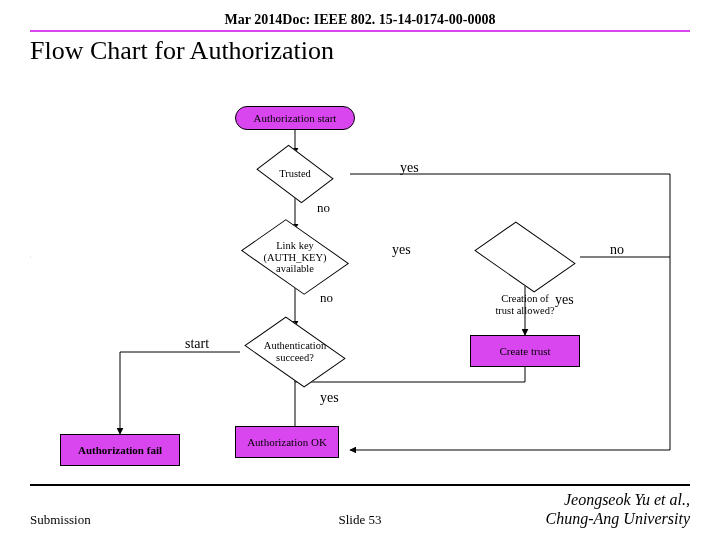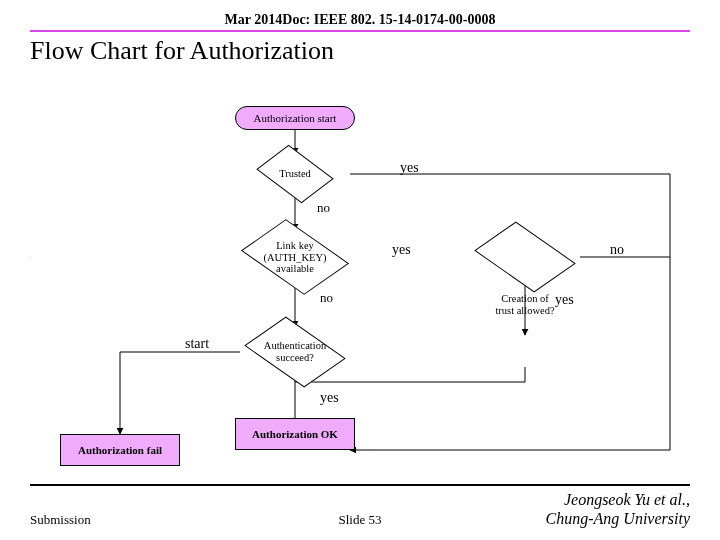--- a/index.html
+++ b/index.html
@@ -55,21 +55,21 @@
   .italic { font-style: italic; }
 
   
   .fc { position: absolute; left: 0; top: 70px; width: 660px; height: 400px; }
 
   .box {
     position: absolute;
     border: 1px solid #000;
     text-align: center;
     font-size: 11px;
-    background: #f0abfc;
+    background: #d946ef;
     display: flex;
     align-items: center;
     justify-content: center;
     line-height: 1.15;
     padding: 2px 4px;
   }
   .box.rounded { border-radius: 12px; }
 
   
   .dwrap { position: absolute; width: 0; height: 0; }
@@ -164,24 +164,25 @@
     <div class="lbl" style="left:580px; top:160px;">no</div>
     <div class="lbl" style="left:525px; top:210px;">yes</div>
 
     <div class="dwrap" style="left:265px; top:270px;">
       <div class="dia" style="left:-36px; top:-25px; width:72px; height:50px; transform:rotate(45deg) skew(-10deg,-10deg);"></div>
       <div class="dlbl" style="white-space:normal; width:96px;">Authentication<br>succeed?</div>
     </div>
     <div class="lbl" style="left:155px; top:254px;">start</div>
     <div class="lbl" style="left:290px; top:308px;">yes</div>
 
+    <div class="box" style="left:440px; top:253px; width:110px; height:32px;">Create trust</div>
 
     <div class="box" style="left:30px; top:352px; width:120px; height:32px;font-weight:bold;">Authorization fail</div>
 
-    <div class="box" style="left:205px; top:336px; width:120px; height:32px;font-weight:bold;">Authorization OK</div>
+    <div class="box" style="left:205px; top:344px; width:104px; height:32px;">Authorization OK</div>
 
   </div>
 
   <div class="footer-row">
     <span>Submission</span>
     <span class="footer-center">Slide 53</span>
     <span class="footer-right">
       <span class="italic">Jeongseok Yu et al.,</span><br>
       <span>Chung-Ang University</span>
     </span>

